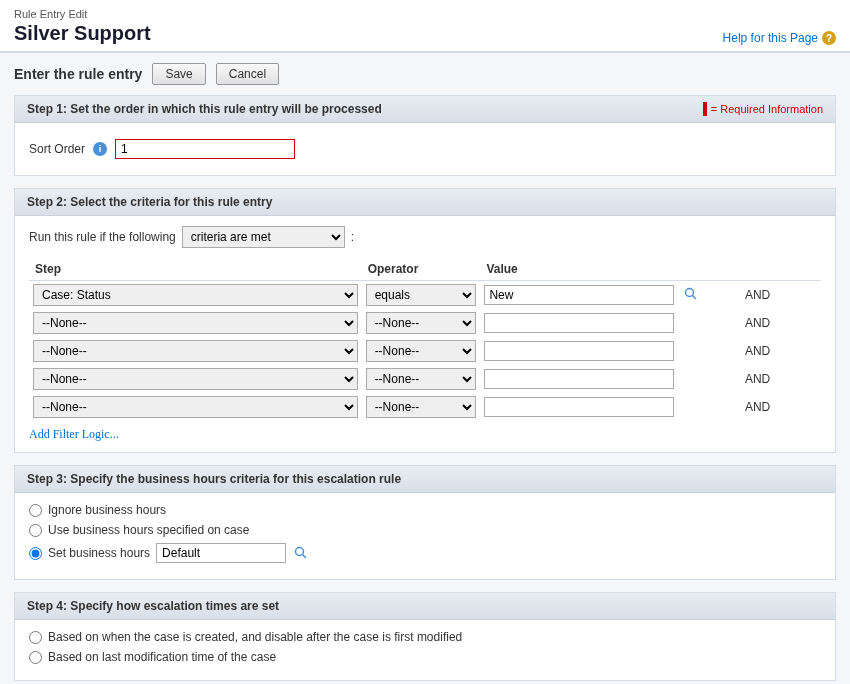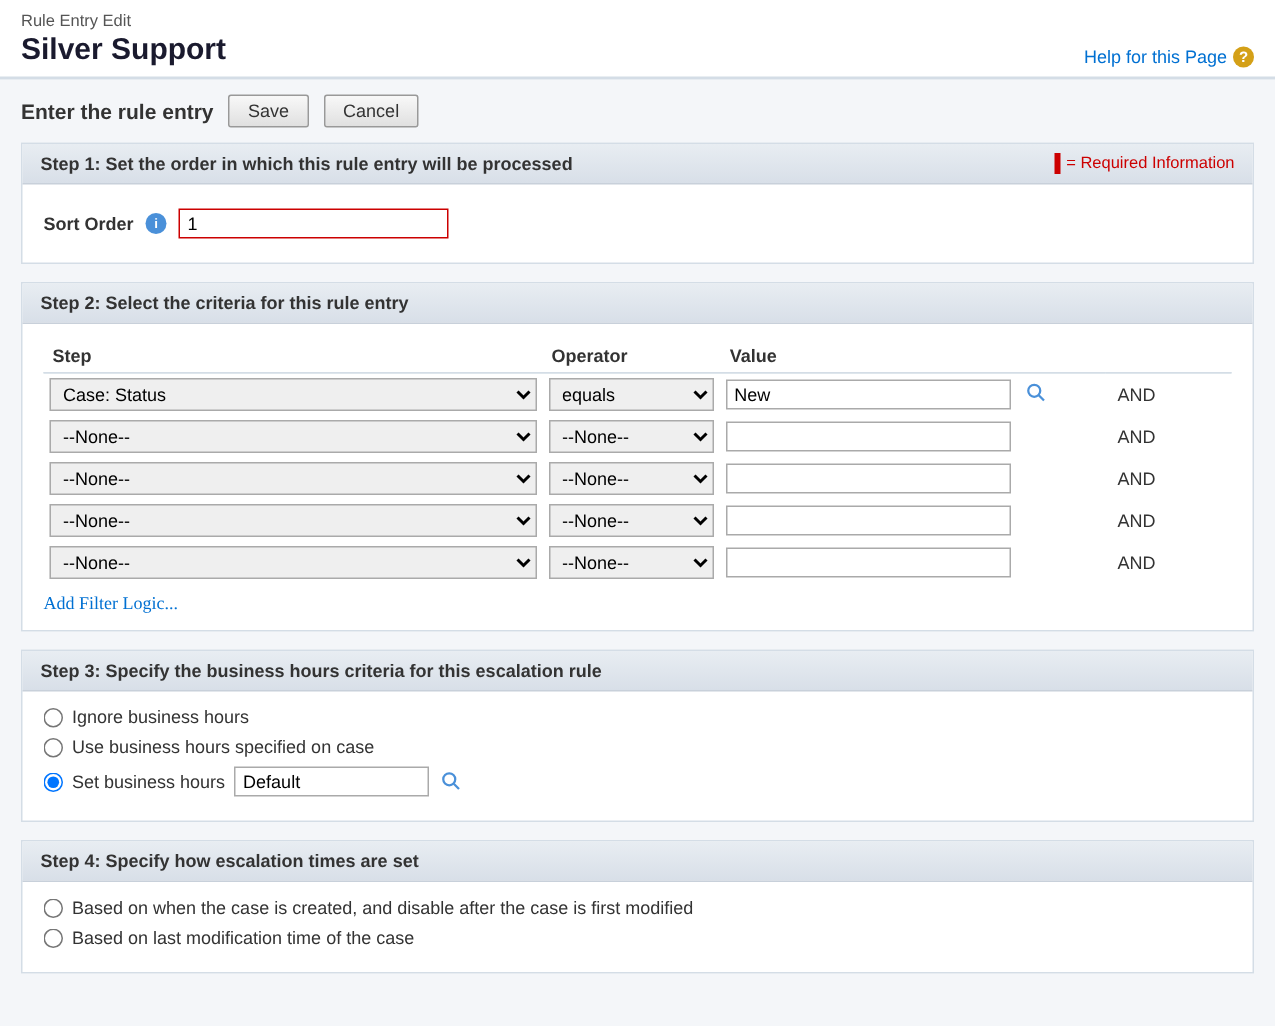--- a/index.html
+++ b/index.html
@@ -117,21 +117,20 @@
     
     .sort-order-row {
       display: flex;
       align-items: center;
       gap: 8px;
       margin: 6px 0;
     }
     .sort-order-label {
       font-size: 12px;
       color: #333;
-      font-weight: bold;
     }
     .info-icon {
       display: inline-flex;
       align-items: center;
       justify-content: center;
       width: 14px;
       height: 14px;
       background: #4a90d9;
       border-radius: 50%;
       color: #fff;
@@ -285,20 +284,30 @@
         <input class="sort-input" type="text" value="1" style="">
       </div>
     </div>
   </div>
 
   <div class="step-section">
     <div class="step-header">
       <span>Step 2: Select the criteria for this rule entry</span>
     </div>
     <div class="step-body">
+      <div class="criteria-row">
+        <span>Run this rule if the following</span>
+        <select class="criteria-select">
+          <option>criteria are met</option>
+          <option>any criteria are met</option>
+          <option>no criteria are met</option>
+          <option>formula evaluates to true</option>
+        </select>
+        <span>:</span>
+      </div>
 
       <table class="filter-table">
         <thead>
           <tr>
             <th class="col-field">Step</th>
             <th class="col-op">Operator</th>
             <th class="col-val">Value</th>
             <th class="col-lookup"></th>
             <th class="col-and"></th>
           </tr>

